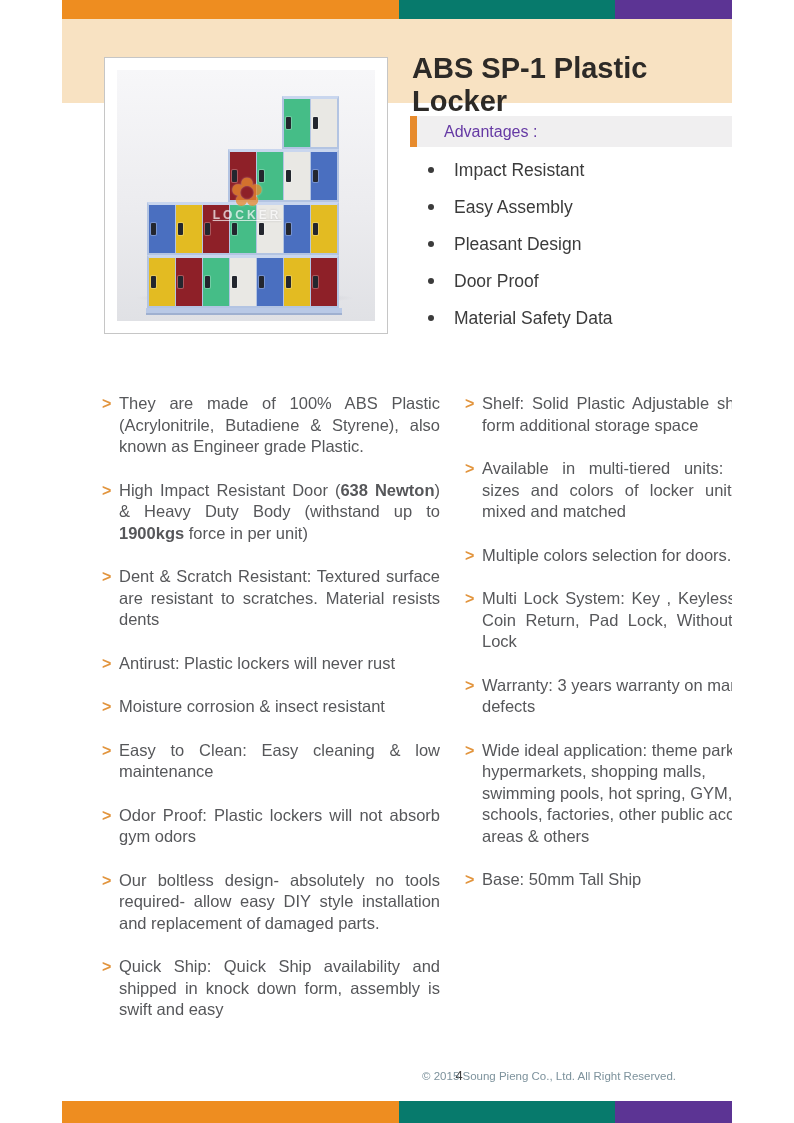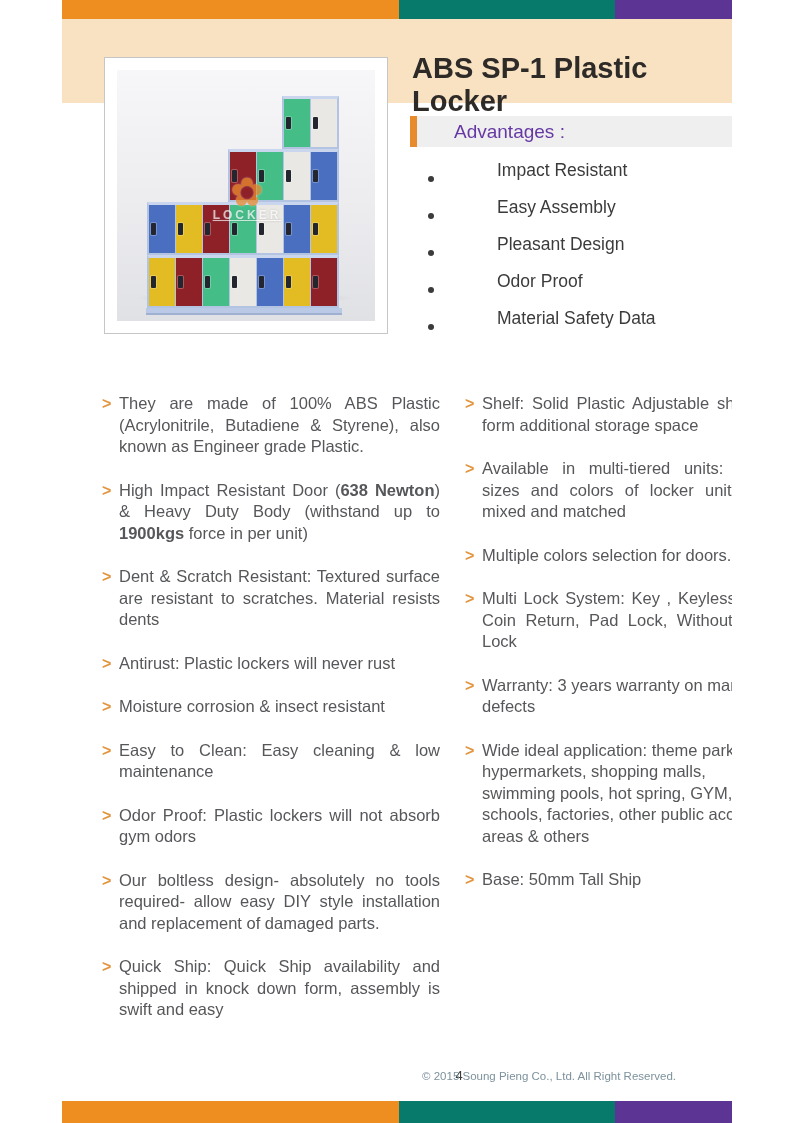--- a/index.html
+++ b/index.html
@@ -48,25 +48,25 @@
   .locker-shadow{position:absolute;left:18px;top:222px;width:220px;height:12px;background:radial-gradient(ellipse at center,rgba(90,95,110,0.35) 0%,rgba(90,95,110,0) 70%);}
   .wm{position:absolute;left:88px;top:102px;width:84px;text-align:center;z-index:3;opacity:0.75;}
   .wm-flower{font-size:40px;line-height:40px;color:#ea8c2f;text-shadow:0 0 2px rgba(255,255,255,0.6);display:block;}
   .wm-text{display:block;margin-top:-4px;font-size:12px;font-weight:bold;letter-spacing:3px;color:rgba(255,255,255,0.92);text-shadow:0 0 2px rgba(120,120,130,0.5);text-decoration:underline;}
 
   
   .section-strip{position:absolute;background:var(--strip-gray);display:flex;align-items:stretch;}
   .adv-strip{left:348px;top:116px;width:390px;height:31px;}
   .feat-strip{left:38px;top:350px;width:700px;height:30px;}
   .accent-bar{width:7px;background:var(--accent-orange);flex:0 0 7px;}
-  .strip-heading{color:var(--heading-purple);font-size:19px;display:flex;align-items:center;padding-left:21px;margin-left:16px;}
+  .strip-heading{color:var(--heading-purple);font-size:16px;display:flex;align-items:center;padding-left:27px;}
 
   
   .adv-list{position:absolute;left:366px;top:158px;width:340px;}
-  .adv-item{display:flex;align-items:flex-end;margin-bottom:13px;gap:43px;}
+  .adv-item{display:flex;align-items:flex-start;margin-bottom:13px;}
   .adv-dot{flex:0 0 6px;width:6px;height:6px;border-radius:50%;background:#3b3b3b;margin-top:9px;margin-right:20px;}
   .adv-label{font-size:17.5px;line-height:24px;color:var(--adv-text);}
 
   
   .feat-col{position:absolute;top:393px;}
   .feat-col.left{left:40px;width:338px;}
   .feat-col.right{left:403px;width:334px;}
   .feat-item{display:flex;align-items:flex-start;margin-bottom:22px;}
   .fi-marker{flex:0 0 17px;width:17px;color:var(--marker-orange);font-weight:bold;font-size:16px;line-height:21.5px;}
   .fi-text{flex:1;font-size:16.5px;line-height:21.5px;color:var(--body-text);text-align:justify;}
@@ -186,21 +186,21 @@
       <div class="adv-item">
         <span class="adv-dot"></span>
         <span class="adv-label">Easy Assembly</span>
       </div>
       <div class="adv-item">
         <span class="adv-dot"></span>
         <span class="adv-label">Pleasant Design</span>
       </div>
       <div class="adv-item">
         <span class="adv-dot"></span>
-        <span class="adv-label">Odor Proof</span>
+        <span class="adv-label">Door Proof</span>
       </div>
       <div class="adv-item">
         <span class="adv-dot"></span>
         <span class="adv-label">Material Safety Data</span>
       </div>
     </div>
 
 
   <div class="feat-col left">
       <div class="feat-item">

